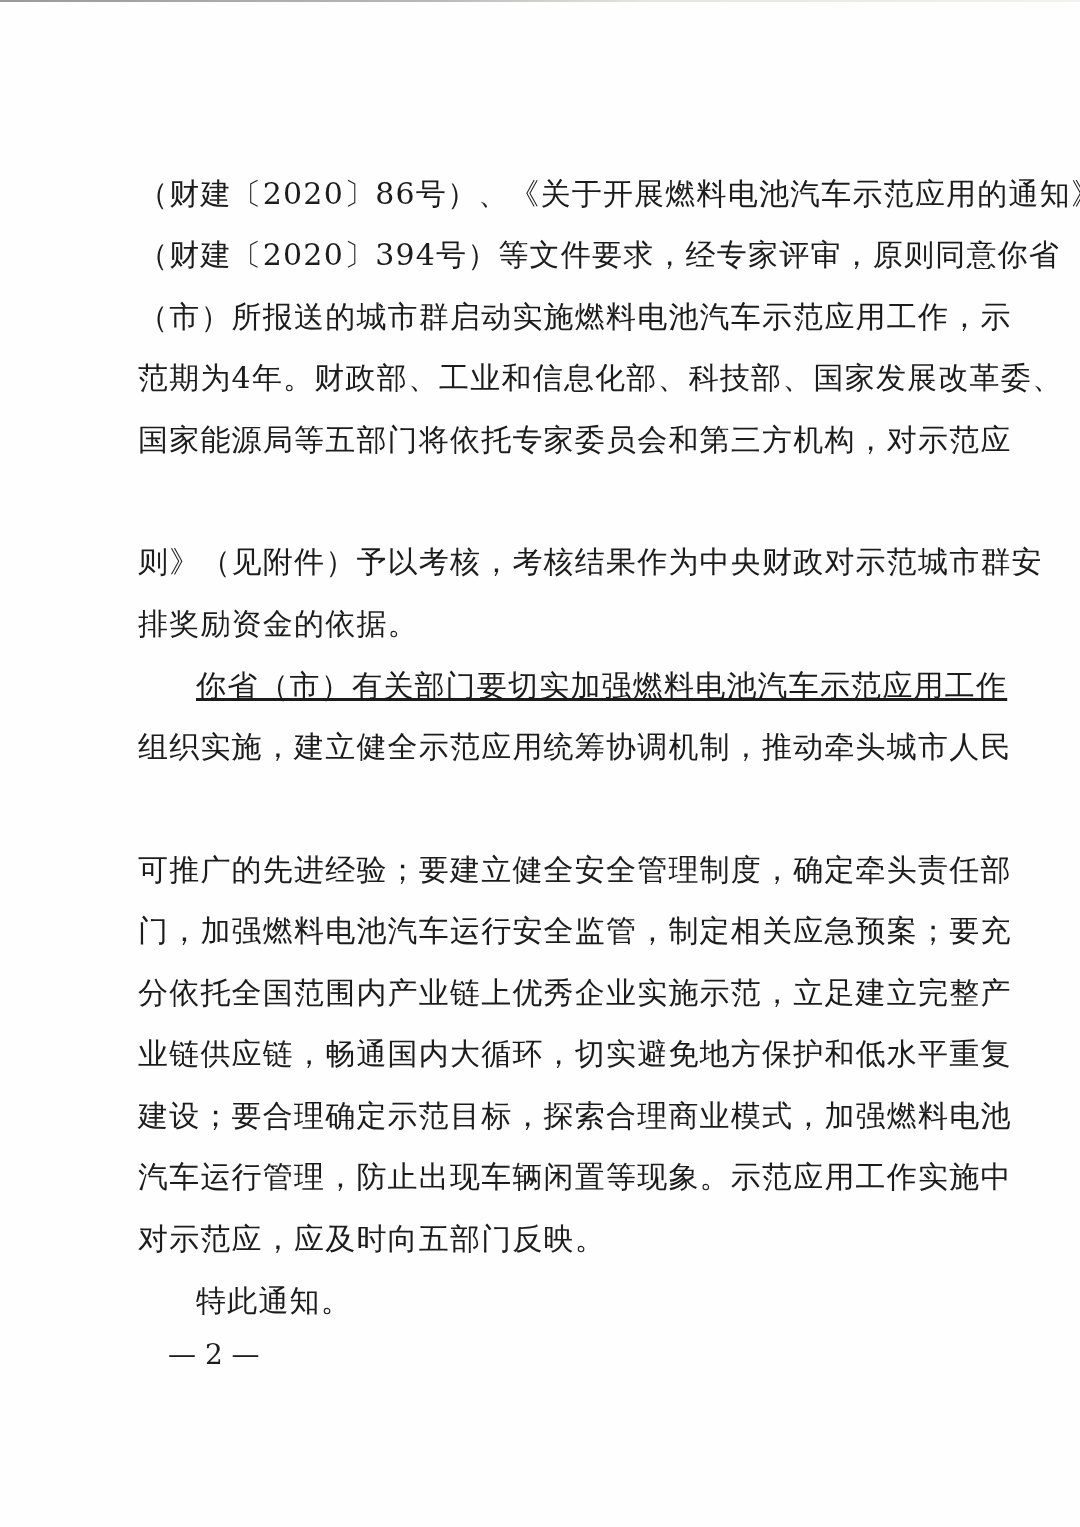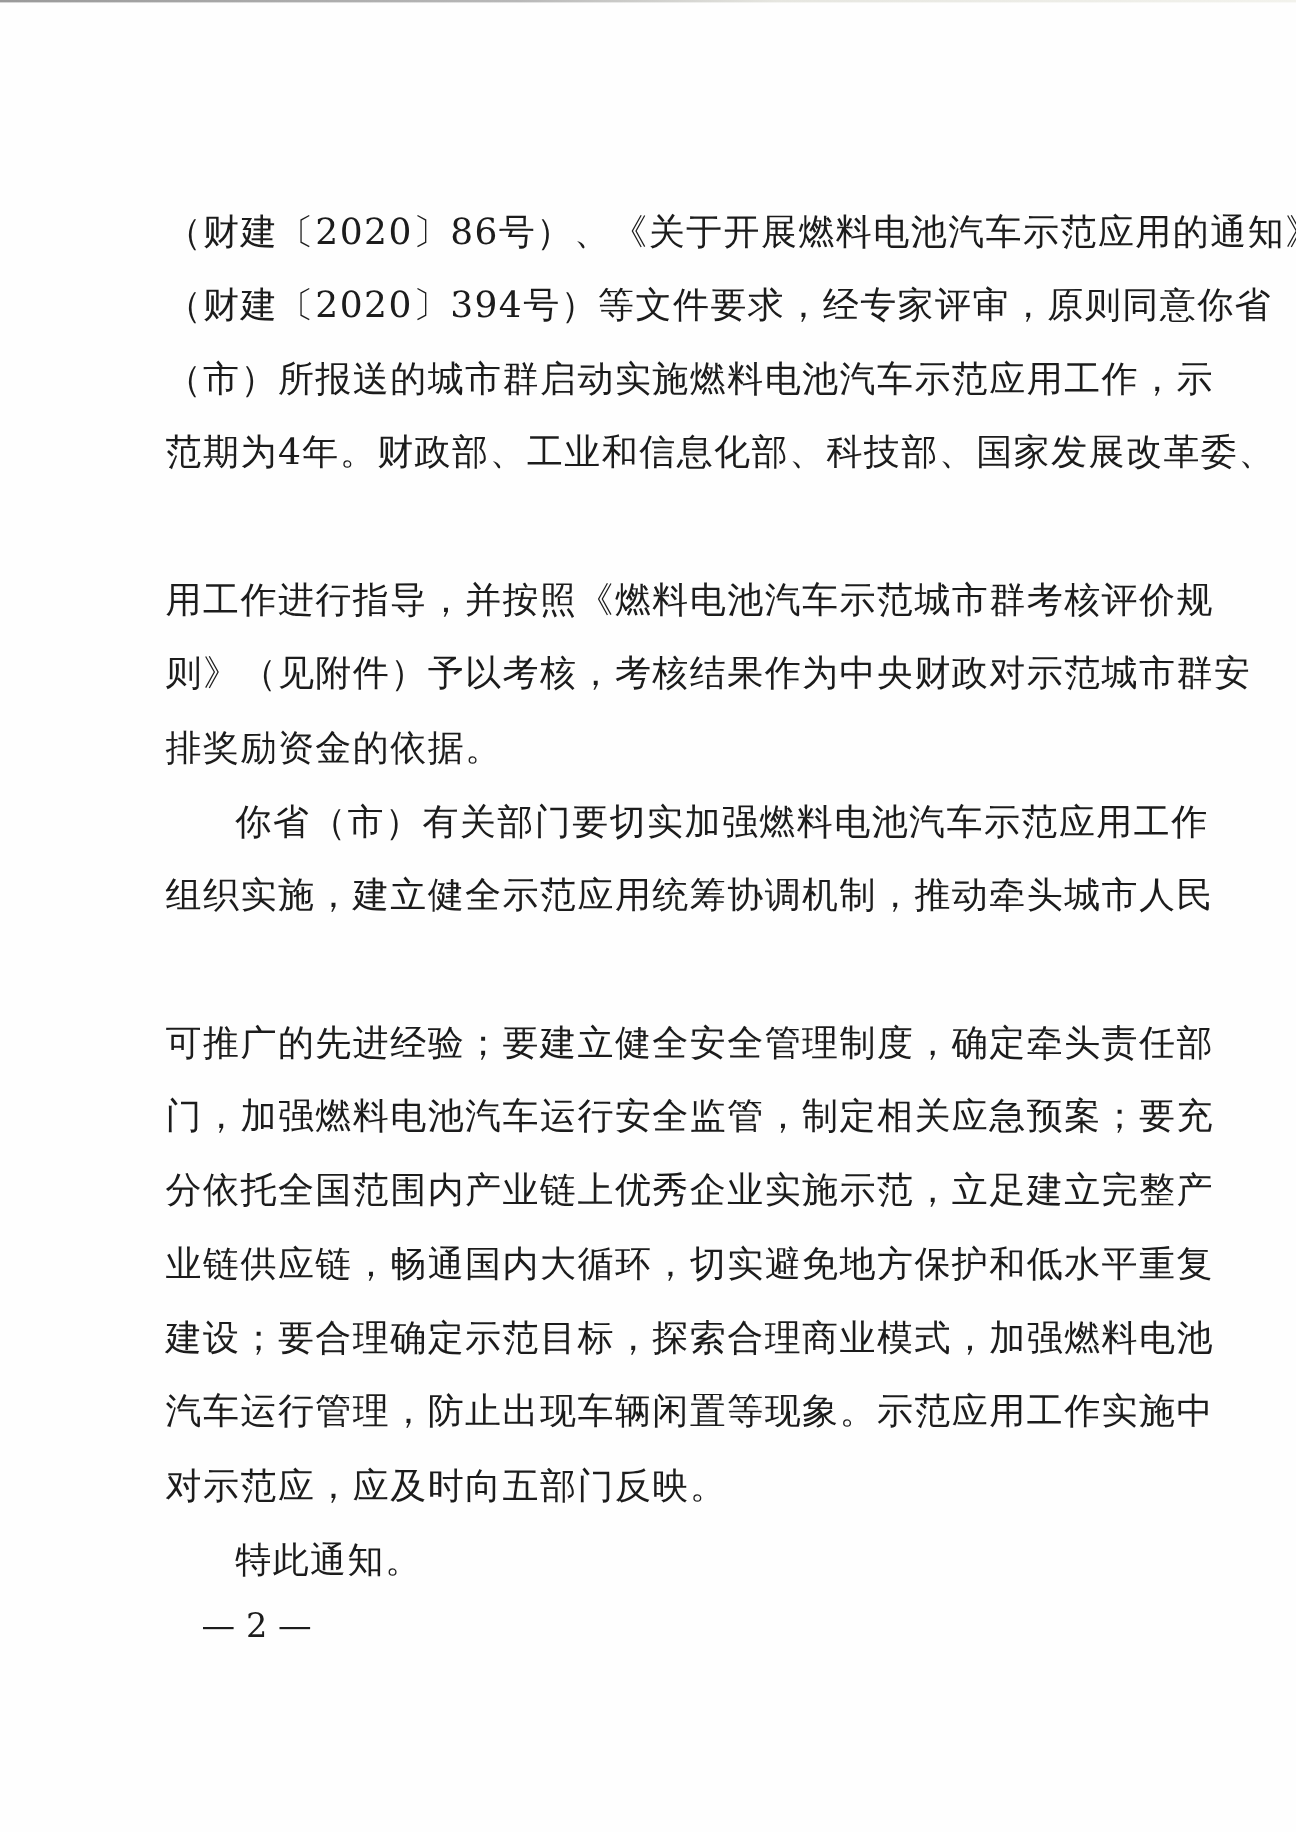--- a/index.html
+++ b/index.html
@@ -40,20 +40,21 @@
     .line.justify {
       width: 814px;
       text-align: justify;
       text-align-last: justify;
     }
     .line.indent {
       left: 196px;
     }
     .line.indent.justify {
       width: 756px;
+      text-decoration: underline;
     }
     .page-number {
       position: absolute;
       left: 168px;
       top: 1335px;
       font-family: "DejaVu Serif", "Liberation Serif", serif;
       font-size: 28px;
       color: #1c1c1c;
       line-height: 40px;
       white-space: pre;
@@ -62,21 +63,21 @@
 </head>
 <body>
 
 <div class="page">
   <div class="top-edge"></div>
 
   <div class="line justify" style="top:174px">（财建〔2020〕86号）、《关于开展燃料电池汽车示范应用的通知》</div>
   <div class="line justify" style="top:235px">（财建〔2020〕394号）等文件要求，经专家评审，原则同意你省</div>
   <div class="line justify" style="top:297px">（市）所报送的城市群启动实施燃料电池汽车示范应用工作，示</div>
   <div class="line justify" style="top:358px">范期为4年。财政部、工业和信息化部、科技部、国家发展改革委、</div>
-  <div class="line justify" style="top:481px">用工作进行指导，并按照《燃料电池汽车示范城市群考核评价规</div>
+  <div class="line justify" style="top:420px">国家能源局等五部门将依托专家委员会和第三方机构，对示范应</div>
   <div class="line justify" style="top:542px">则》（见附件）予以考核，考核结果作为中央财政对示范城市群安</div>
   <div class="line" style="top:604px">排奖励资金的依据。</div>
 
   <div class="line indent justify" style="top:666px">你省（市）有关部门要切实加强燃料电池汽车示范应用工作</div>
   <div class="line justify" style="top:727px">组织实施，建立健全示范应用统筹协调机制，推动牵头城市人民</div>
   <div class="line justify" style="top:850px">可推广的先进经验；要建立健全安全管理制度，确定牵头责任部</div>
   <div class="line justify" style="top:911px">门，加强燃料电池汽车运行安全监管，制定相关应急预案；要充</div>
   <div class="line justify" style="top:973px">分依托全国范围内产业链上优秀企业实施示范，立足建立完整产</div>
   <div class="line justify" style="top:1034px">业链供应链，畅通国内大循环，切实避免地方保护和低水平重复</div>
   <div class="line justify" style="top:1096px">建设；要合理确定示范目标，探索合理商业模式，加强燃料电池</div>

